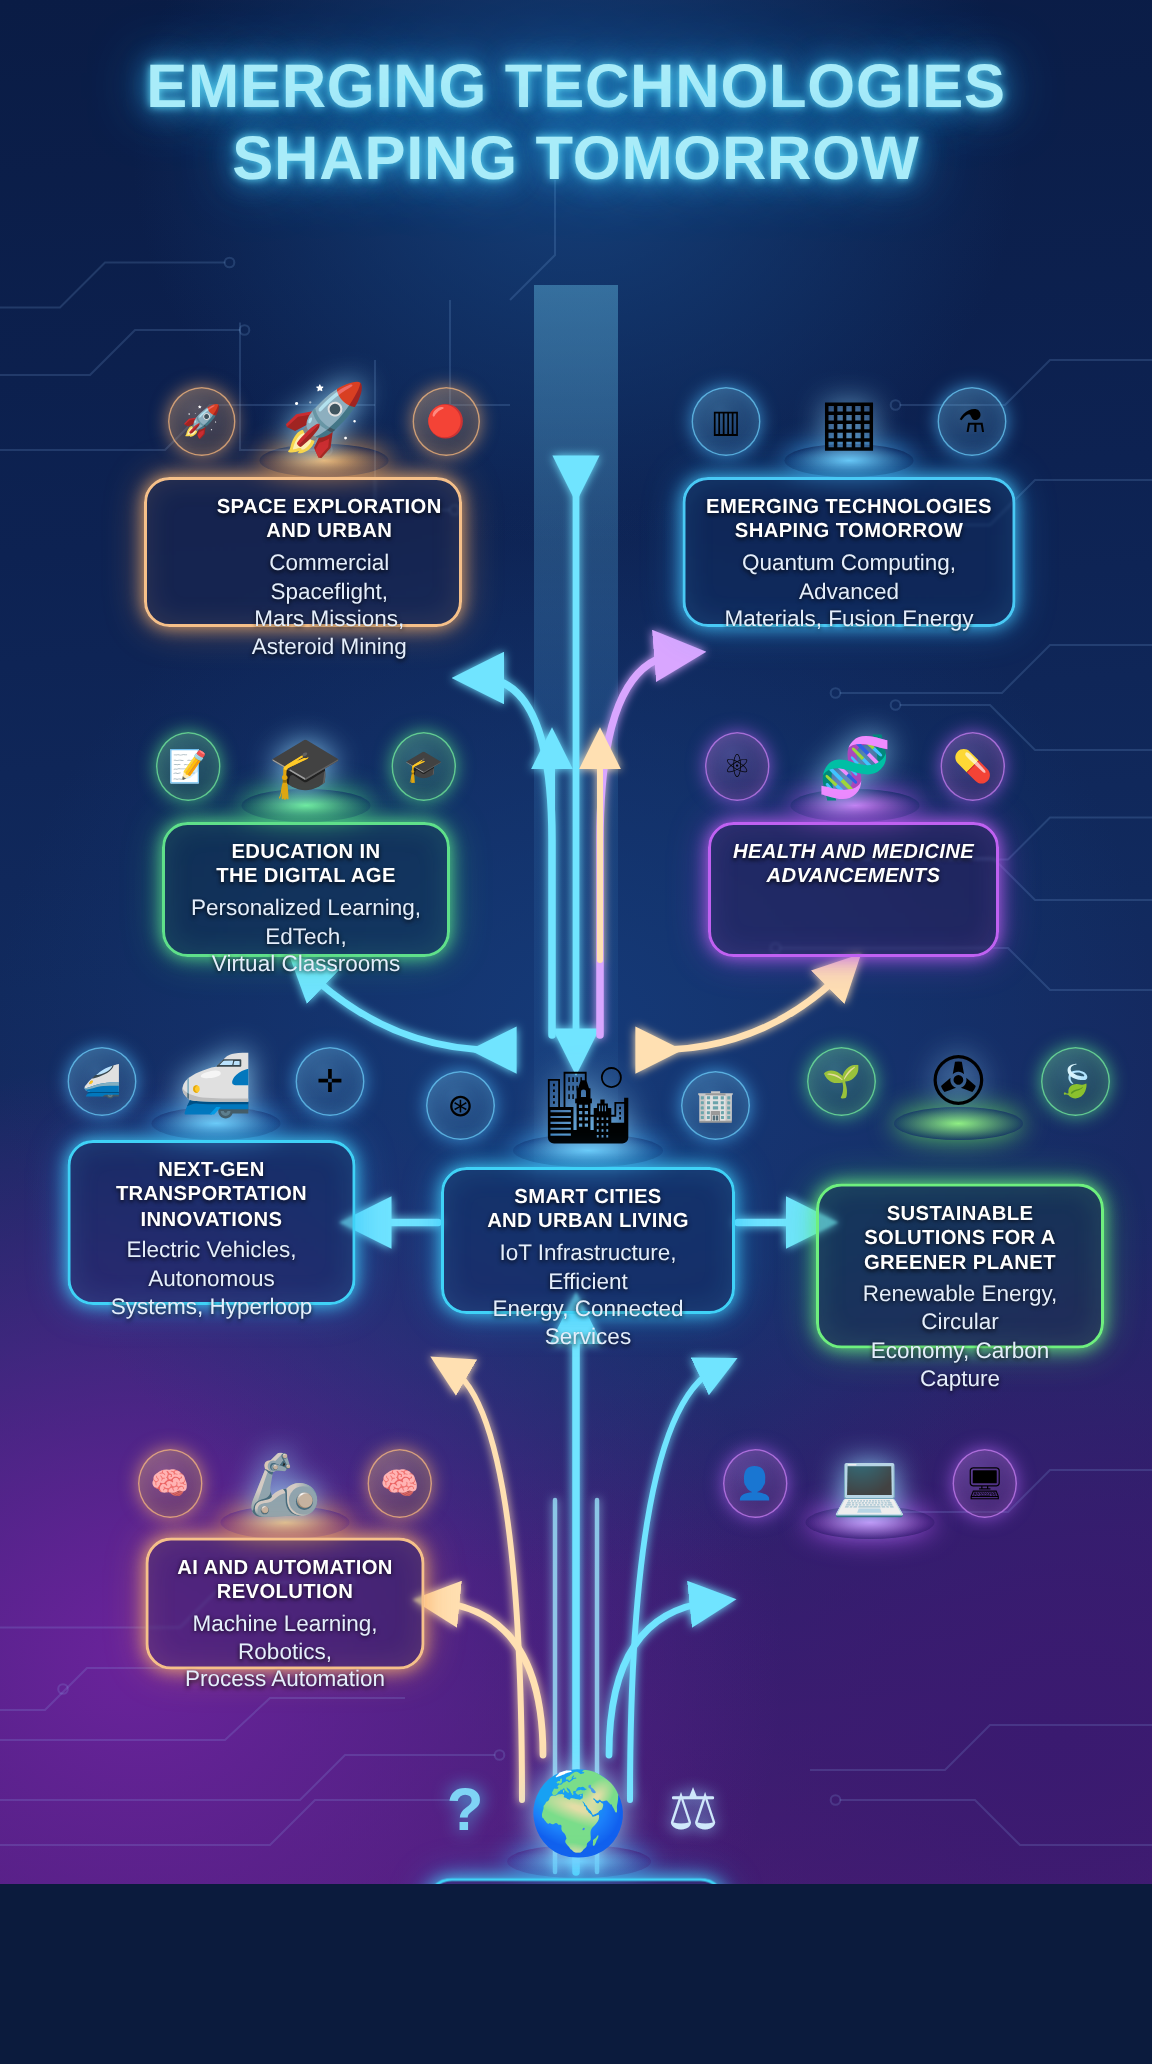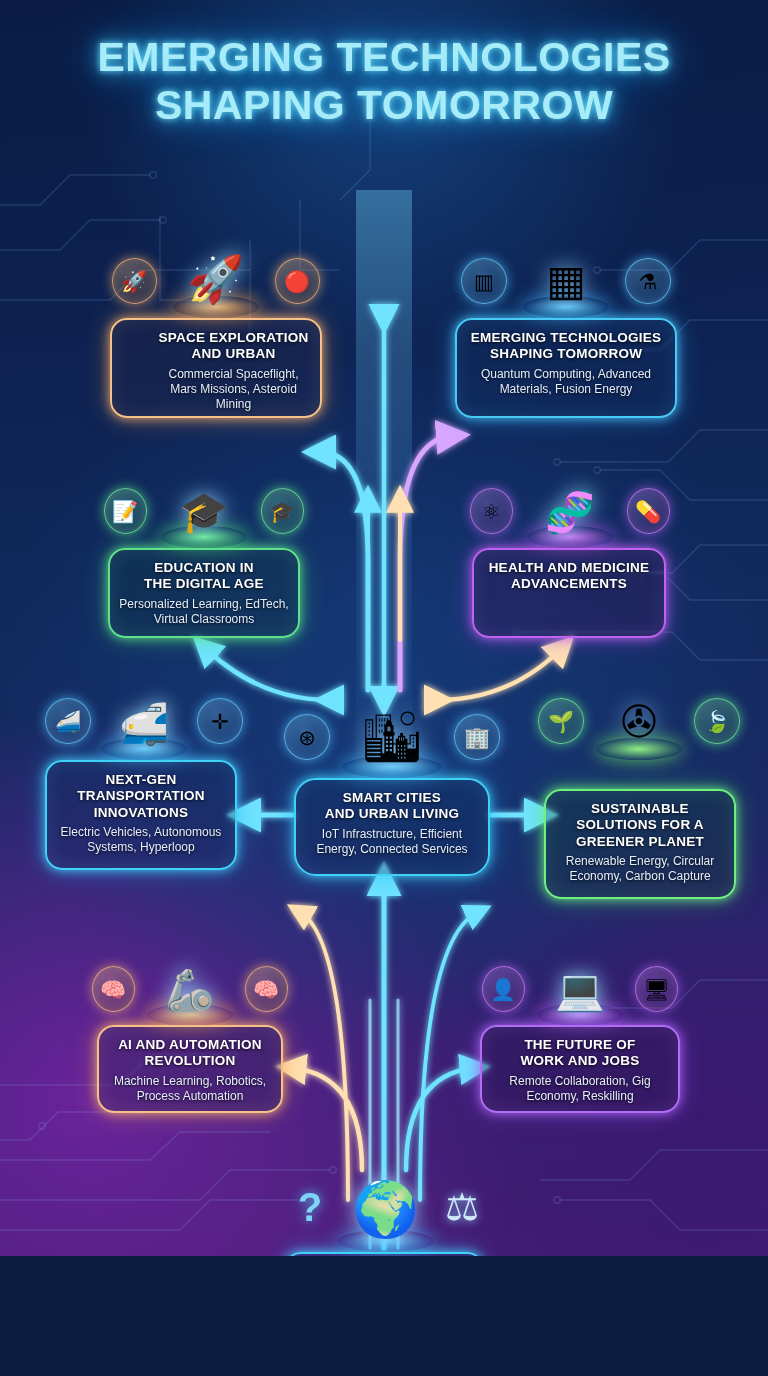--- a/index.html
+++ b/index.html
@@ -40,46 +40,46 @@
     padding:10px 9px 11px;
     text-align:center;
     backdrop-filter:blur(1px);
   }
   .card .t {
     font-size:13.5px; font-weight:bold; color:#ffffff; line-height:1.22;
     letter-spacing:.25px;
     text-shadow:0 1px 3px rgba(0,0,0,.85);
   }
   .card .d {
-    margin-top:4px; font-size:12px; color:#e4eefb; line-height:1.25;
+    margin-top:4px; font-size:15px; color:#e4eefb; line-height:1.25;
     text-shadow:0 1px 3px rgba(0,0,0,.85);
   }
   
   .c-amber { border:2px solid #f6c089; background:rgba(40,40,72,.30);
     box-shadow:0 0 11px rgba(250,180,110,.85),0 0 26px rgba(250,160,80,.40),inset 0 0 20px rgba(255,190,120,.12); }
   .c-blue  { border:2px solid #49c9f5; background:rgba(17,48,96,.34);
     box-shadow:0 0 11px rgba(70,200,250,.9),0 0 26px rgba(50,160,240,.45),inset 0 0 20px rgba(90,200,255,.13); }
   .c-green { border:2px solid #5fe08a; background:rgba(18,56,62,.30);
     box-shadow:0 0 11px rgba(95,230,140,.9),0 0 26px rgba(60,210,120,.42),inset 0 0 20px rgba(110,240,160,.13); }
   .c-purple{ border:2px solid #c061f2; background:rgba(58,24,88,.34);
-    box-shadow:0 0 11px rgba(195,100,245,.9),0 0 26px rgba(165,70,230,.45),inset 0 0 20px rgba(205,120,250,.13); }
+    box-shadow:0 0 11px rgba(195,100,245,.9),0 0 26px rgba(165,70,230,.45),inset 0 0 20px rgba(205,120,250,.13);font-style:italic; }
   .c-cyan  { border:2px solid #3fd2f7; background:rgba(14,44,92,.32);
     box-shadow:0 0 11px rgba(70,215,255,.9),0 0 26px rgba(40,170,245,.45),inset 0 0 20px rgba(90,215,255,.13); }
   .c-lime  { border:2px solid #6ef07e; background:rgba(20,62,56,.32);
     box-shadow:0 0 11px rgba(110,245,130,.9),0 0 26px rgba(70,220,100,.42),inset 0 0 20px rgba(130,250,150,.13);margin-top:29px; }
   .c-violet{ border:2px solid #b36cf5; background:rgba(48,22,84,.36);
     box-shadow:0 0 11px rgba(180,110,250,.9),0 0 26px rgba(150,70,235,.45),inset 0 0 20px rgba(195,130,252,.13); }
 
   
-  #card-space  { left:110px; top:318px; width:212px; height:100px;padding-left:44px; }
+  #card-space  { left:96px; top:318px; width:212px; height:100px;padding-left:44px; }
   #card-emerg  { left:455px; top:318px; width:222px; height:100px; }
   #card-edu    { left:108px; top:548px; width:192px; height:90px;  }
   #card-health { left:472px; top:548px; width:194px; height:90px;  }
   #card-trans  { left:45px;  top:760px; width:192px; height:110px; }
-  #card-smart  { left:294px; top:778px; width:196px; height:98px;border-radius:22px;  }
+  #card-smart  { left:294px; top:778px; width:196px; height:98px;  }
   #card-sust   { left:544px; top:760px; width:192px; height:110px; }
   #card-ai     { left:97px;  top:1025px;width:186px; height:88px;  }
   #card-work   { left:480px; top:1025px;width:200px; height:88px;  }
   #card-global { left:284px; top:1252px;width:200px; height:88px;  }
 
   
   .cluster { position:absolute; z-index:9; display:flex; align-items:flex-end; justify-content:center; }
   .orb {
     width:52px; height:52px; border-radius:50%;
     display:flex; align-items:center; justify-content:center;
@@ -397,30 +397,20 @@
     <div class="t">
       <div>AI AND AUTOMATION</div>
       <div>REVOLUTION</div>
     </div>
     <div class="d">
       <div>Machine Learning, Robotics,</div>
       <div>Process Automation</div>
     </div>
   </div>
 
-  <div id="card-work" class="card c-violet">
-    <div class="t">
-      <div>THE FUTURE OF</div>
-      <div>WORK AND JOBS</div>
-    </div>
-    <div class="d">
-      <div>Remote Collaboration, Gig</div>
-      <div>Economy, Reskilling</div>
-    </div>
-  </div>
 
   <div id="card-global" class="card c-cyan">
     <div class="t">
       <div>GLOBAL CHALLENGES</div>
       <div>AND OPPORTUNITIES</div>
     </div>
   </div>
 
 </div>
 

